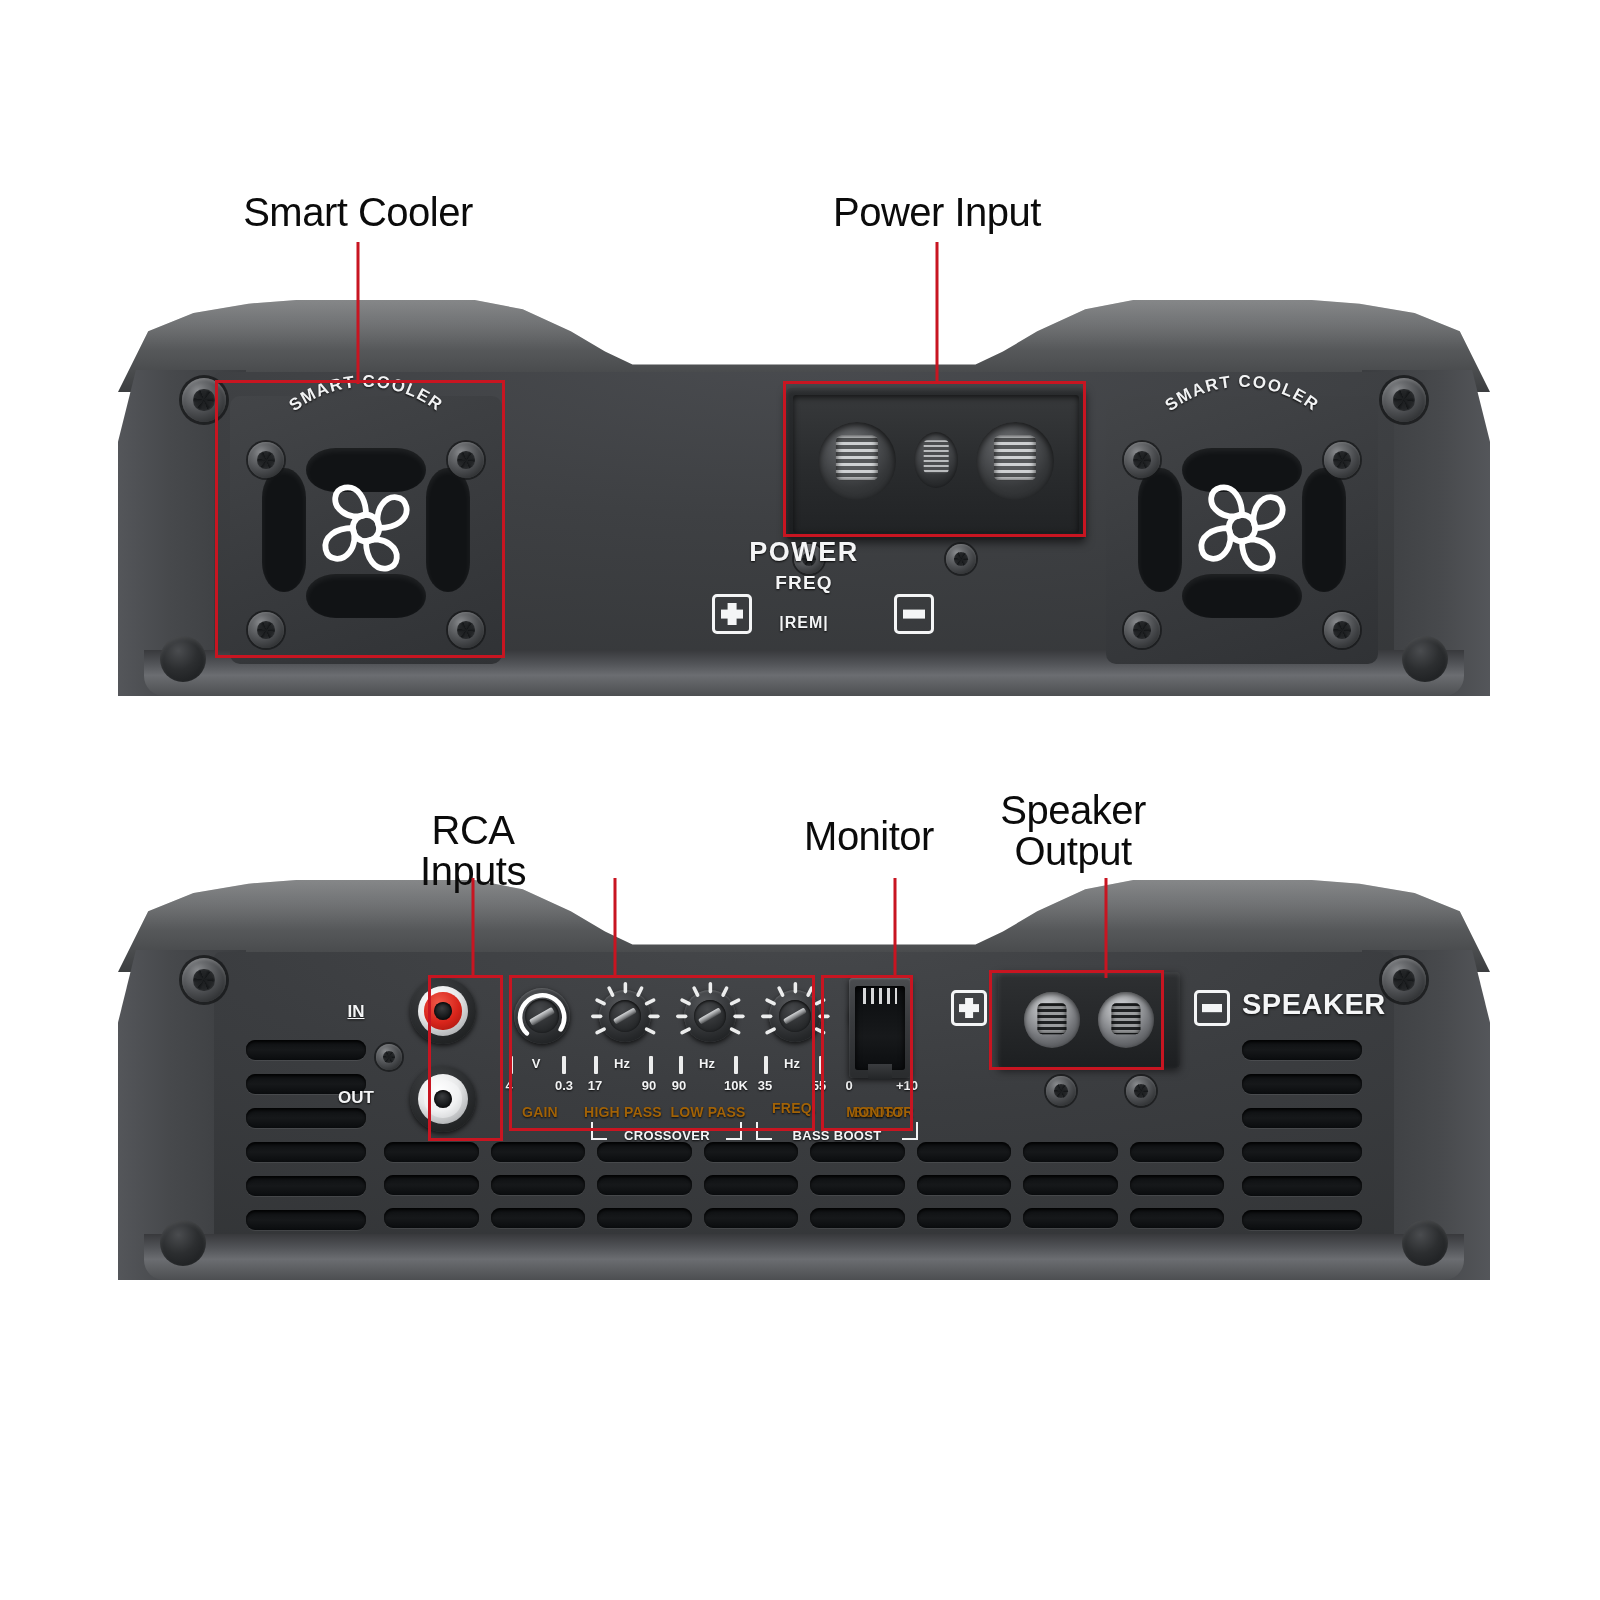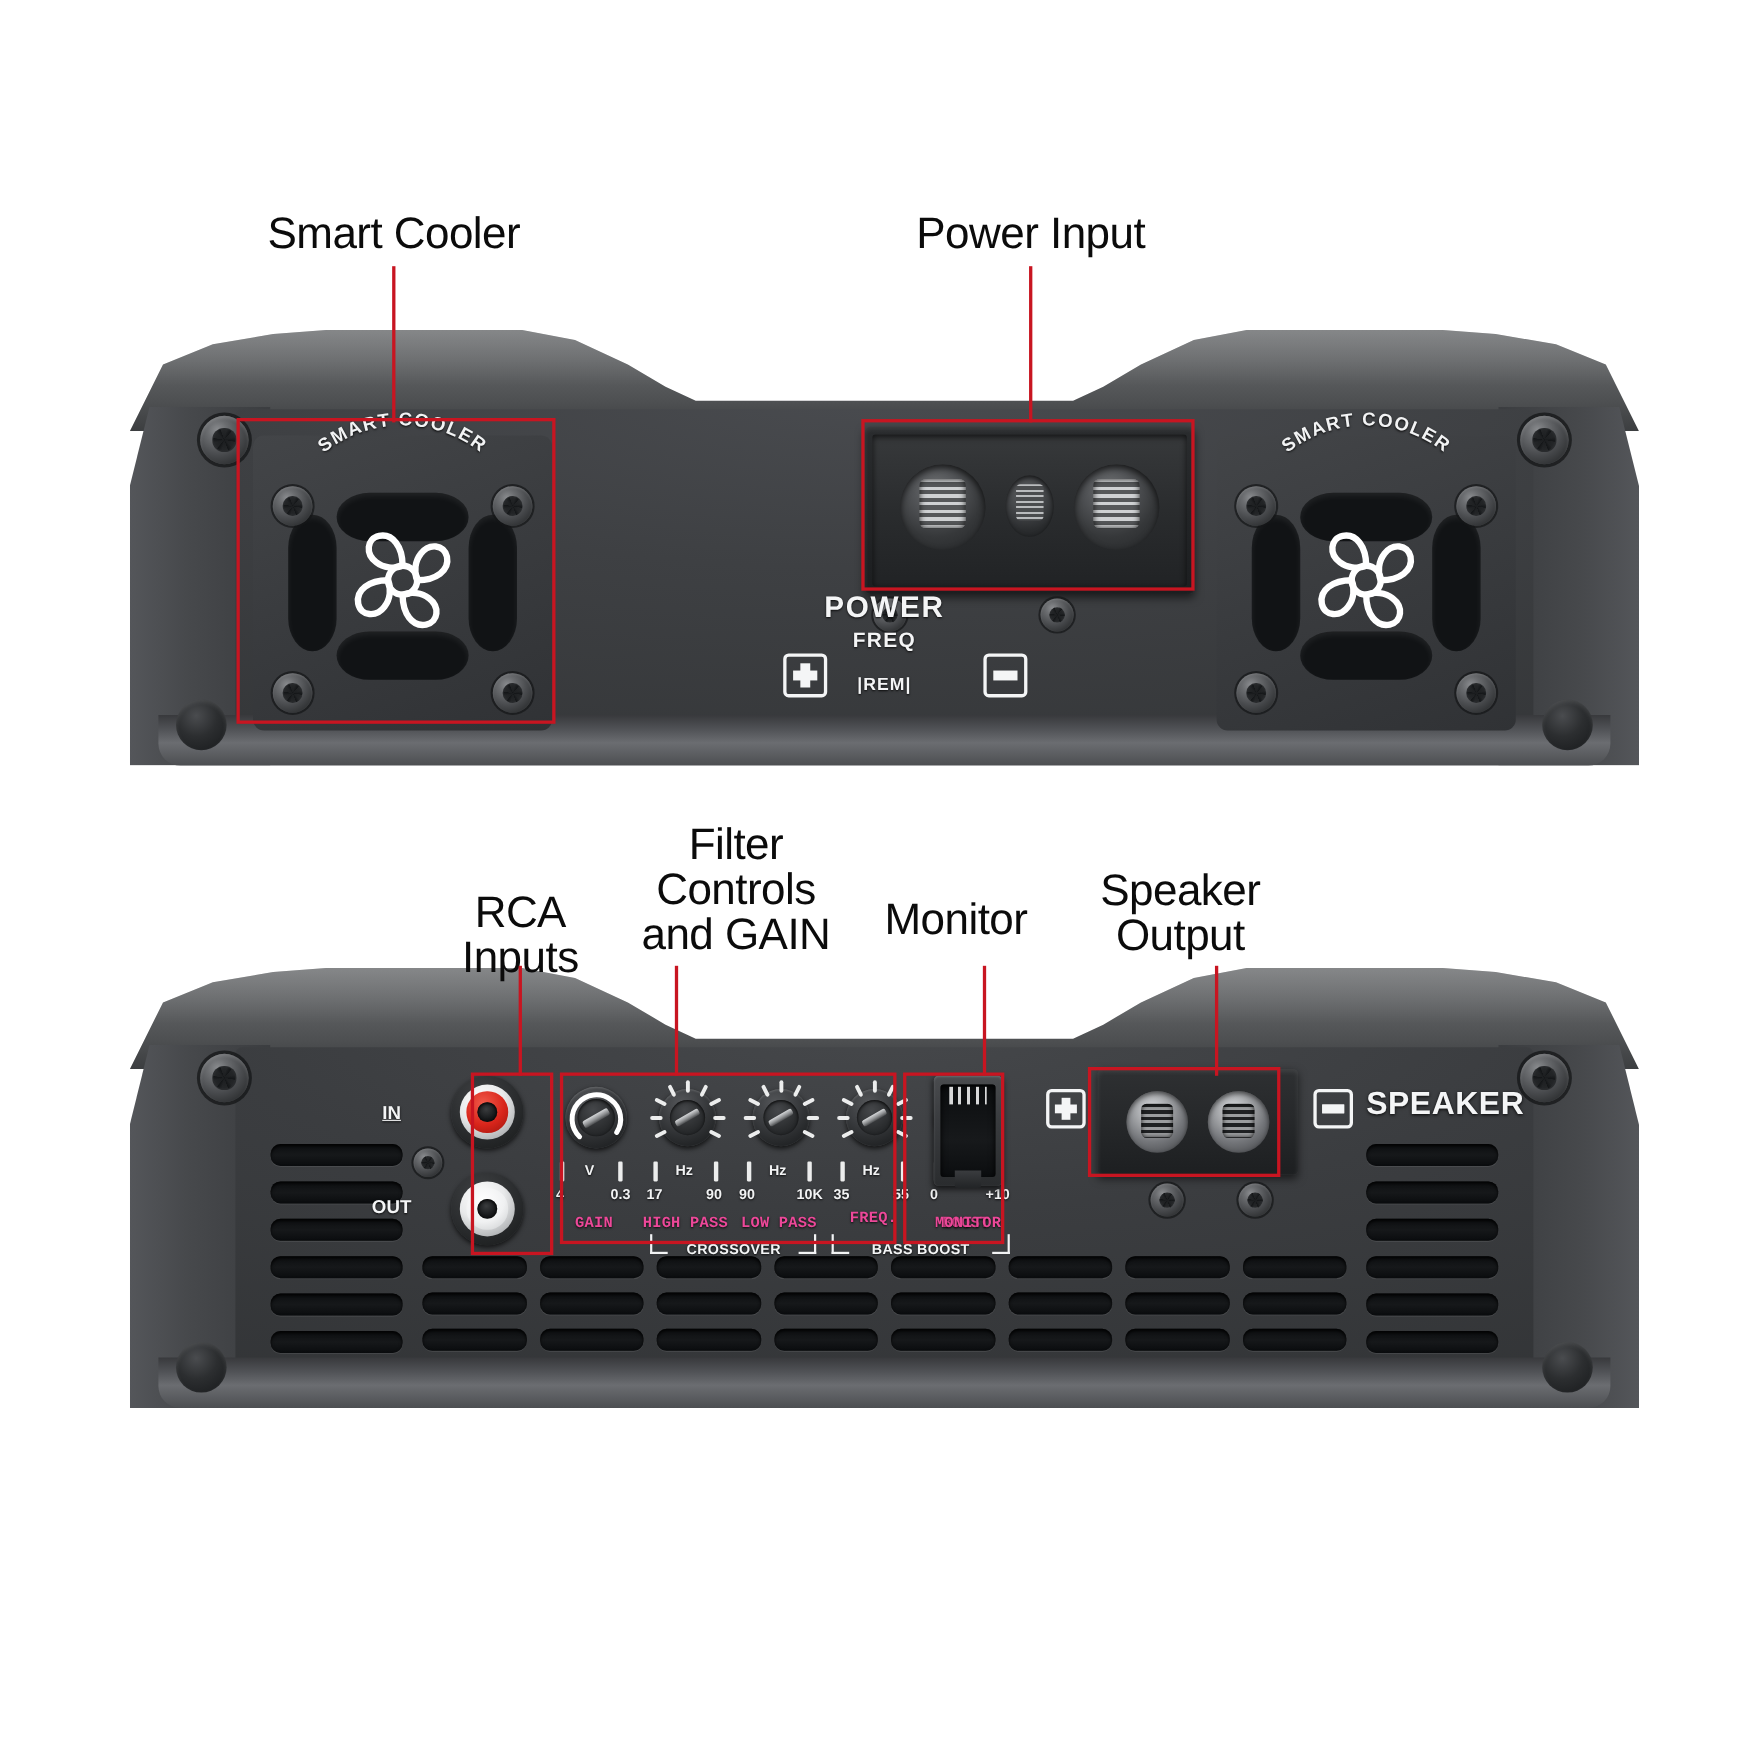--- a/index.html
+++ b/index.html
@@ -241,22 +241,22 @@
     position:absolute; color:#f2f3f4; font-size:13px; font-weight:700;
     font-family:"Liberation Sans", sans-serif; white-space:nowrap;
     transform:translateX(-50%); text-shadow:0 1px 2px rgba(0,0,0,.85);
   }
   .unit-lbl{
     position:absolute; color:#f2f3f4; font-size:13px; font-weight:700;
     font-family:"Liberation Sans", sans-serif; white-space:nowrap;
     transform:translateX(-50%); text-shadow:0 1px 2px rgba(0,0,0,.85);
   }
   .ctl-name{
-    position:absolute; color:#ec4899; font-size:14px; font-weight:700;
-    letter-spacing:.2px; font-family:Liberation Mono, monospace;
+    position:absolute; color:#a16207; font-size:14px; font-weight:700;
+    letter-spacing:.2px; font-family:Liberation Sans, sans-serif;
     white-space:nowrap; transform:translateX(-50%);
     text-shadow:0 1px 2px rgba(0,0,0,.85);
   }
   .group-lbl{
     position:absolute; color:#f4f5f6; font-size:13px; font-weight:700;
     letter-spacing:.3px; font-family:"Liberation Sans", sans-serif;
     white-space:nowrap; transform:translateX(-50%);
     text-shadow:0 1px 2px rgba(0,0,0,.85);
   }
   .bracket{ position:absolute; border:2px solid #f2f3f4; border-top:none; }
@@ -667,23 +667,20 @@
   <div class="callout-label" style="left:937px; top:192px;">Power Input</div>
   <div class="callout-line" style="left:937px; top:242px; height:142px;"></div>
 
   <div class="callout-box" style="left:215px; top:380px; width:290px; height:278px;"></div>
   <div class="callout-box" style="left:783px; top:381px; width:303px; height:156px;"></div>
 
   <div class="callout-label" style="left:473px; top:790px;margin-top:20px;">RCA
 Inputs</div>
   <div class="callout-line" style="left:473px; top:878px; height:100px;"></div>
 
-  <div class="callout-label" style="left:669px; top:748px;">Filter
-Controls
-and GAIN</div>
   <div class="callout-line" style="left:615px; top:878px; height:100px;"></div>
 
   <div class="callout-label" style="left:869px; top:816px;">Monitor</div>
   <div class="callout-line" style="left:895px; top:878px; height:100px;"></div>
 
   <div class="callout-label" style="left:1073px; top:790px;">Speaker
 Output</div>
   <div class="callout-line" style="left:1106px; top:878px; height:100px;"></div>
 
   <div class="callout-box" style="left:428px; top:975px; width:75px; height:166px;"></div>

